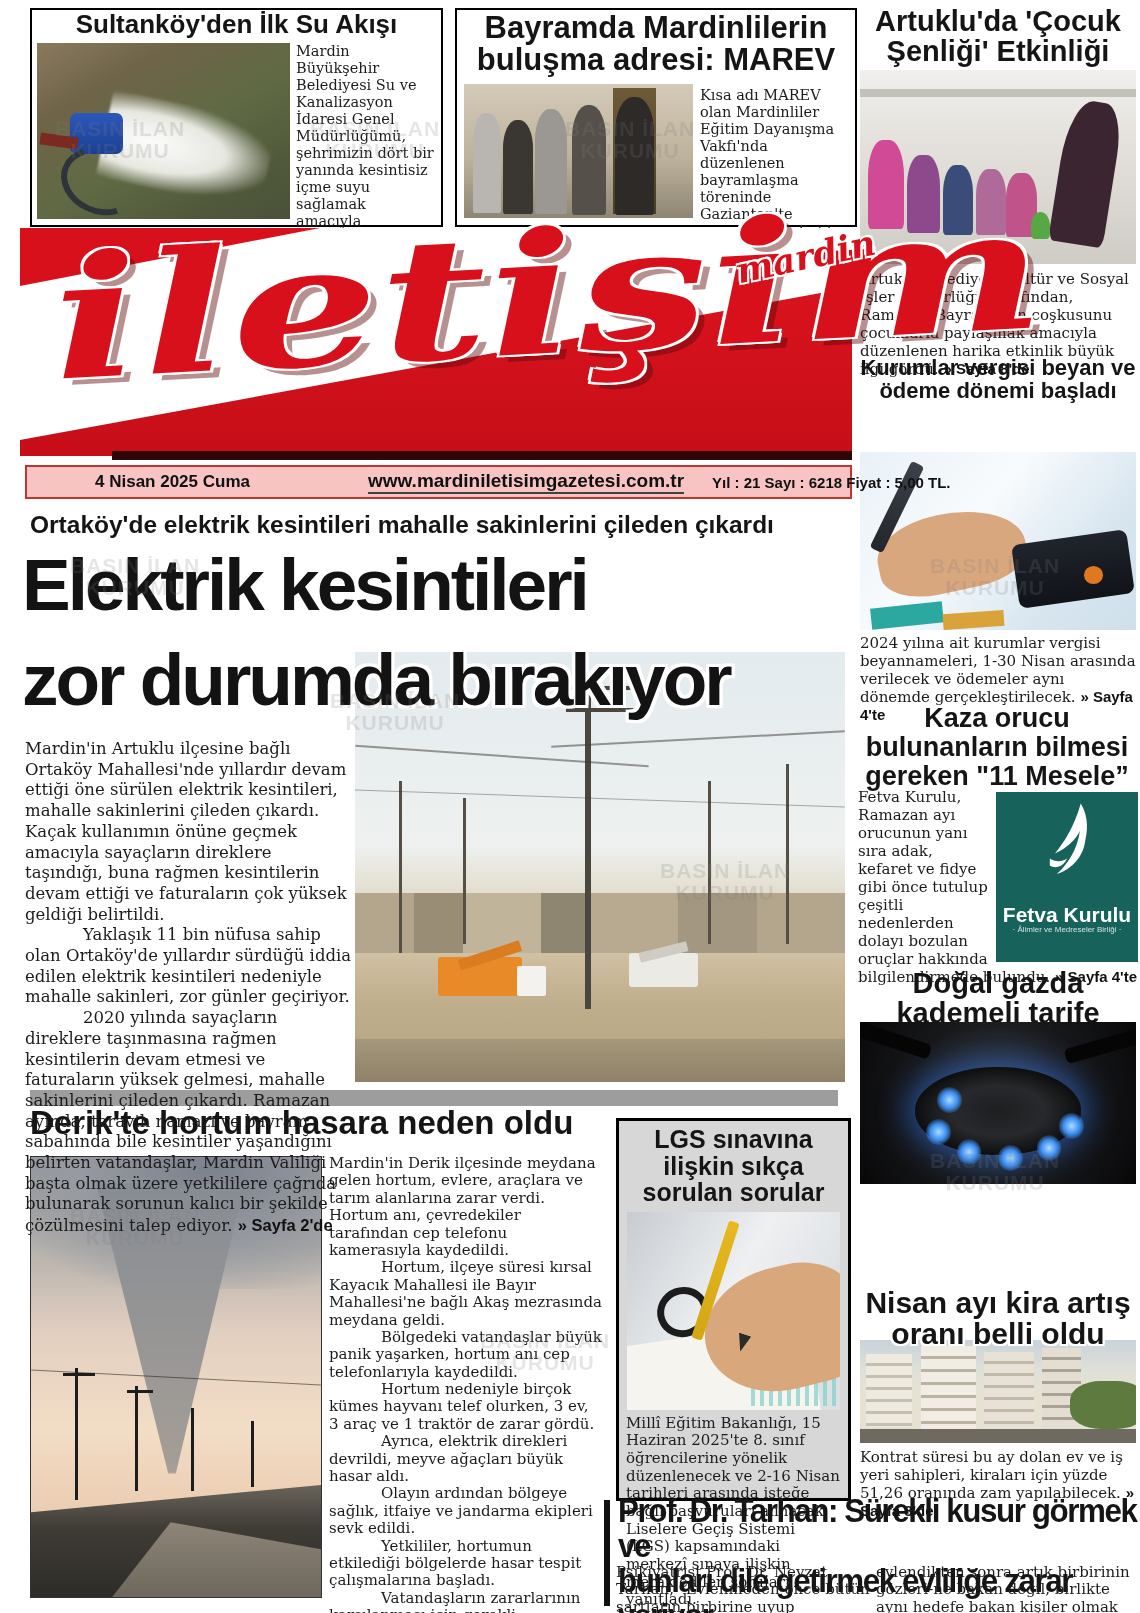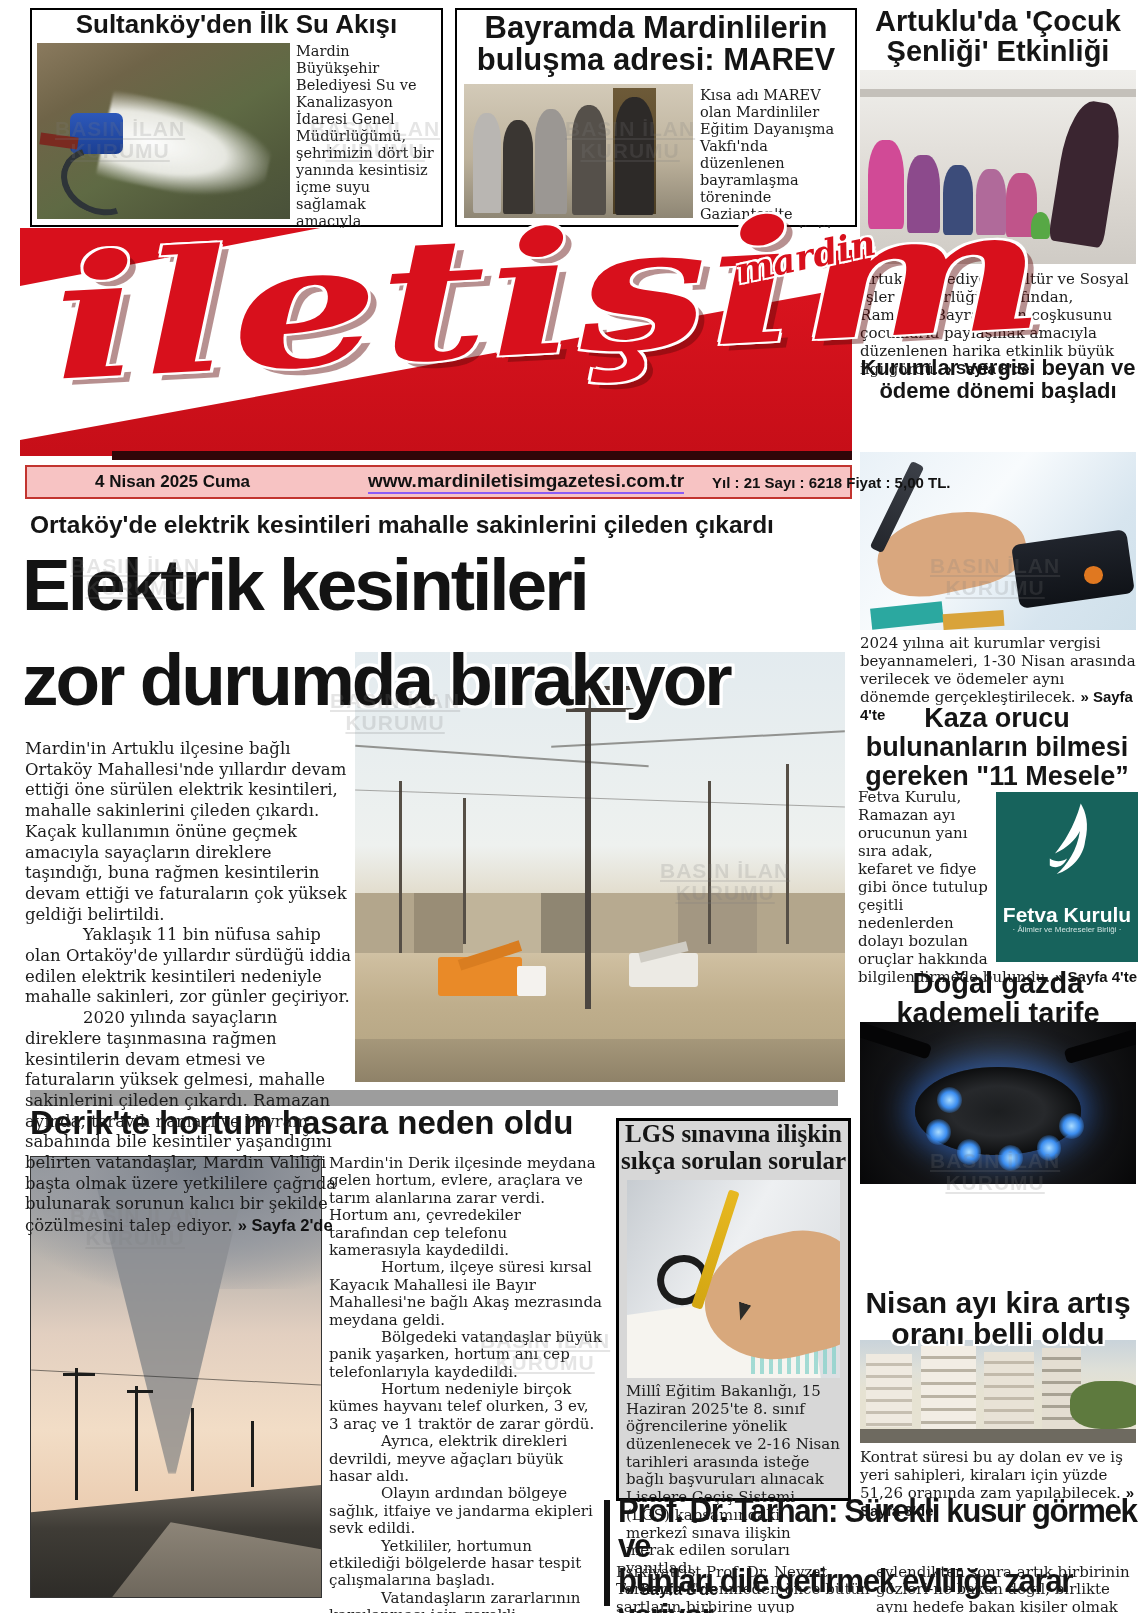--- a/index.html
+++ b/index.html
@@ -2,21 +2,21 @@
 <html><head>
 <meta charset="utf-8">
 <style>
   html,body{margin:0;padding:0;background:#888;}
   .page{position:relative;width:1140px;height:1613px;background:#fff;margin:0 auto;overflow:hidden;
         font-family:"Liberation Sans",sans-serif;color:#111;}
   .abs{position:absolute;}
   
   .wm{position:absolute;z-index:60;pointer-events:none;text-align:center;
       font:bold 21px/1.05 "Liberation Sans",sans-serif;letter-spacing:1px;
-      color:rgba(125,125,125,.20);text-decoration:underline;}
+      color:rgba(125,125,125,.20);}
   
   .headline{font-weight:bold;color:#151515;}
   .serif{font-family:"DejaVu Serif","Liberation Serif",serif;color:#1c1c1c;}
   .more{font-family:"Liberation Sans",sans-serif;font-weight:bold;color:#111;}
   .photo{position:absolute;overflow:hidden;background:#ccc;}
   .photo>div{position:absolute;}
   
   #story-a{left:30px;top:8px;width:409px;height:215px;border:2px solid #000;}
   #story-a .head{position:absolute;left:0;top:0;width:100%;text-align:center;font-size:26px;line-height:1.1;}
   #story-a .text{position:absolute;left:264px;top:33px;width:139px;font-size:14.5px;line-height:1.17;}
@@ -100,21 +100,21 @@
       font-size:168px;line-height:1;color:#d8101c;letter-spacing:1px;white-space:nowrap;
       transform:rotate(-3deg) scaleX(1.38);transform-origin:left top;
       text-shadow:-2px -2px 0 #fff,2px -2px 0 #fff,-2px 2px 0 #fff,2px 2px 0 #fff,6px 7px 0 rgba(96,8,8,.45);}
   #logo-region{left:735px;top:236px;z-index:5;font-family:"DejaVu Serif",serif;font-style:italic;font-weight:bold;
       font-size:35px;color:#d8101c;transform:rotate(-12deg);white-space:nowrap;
       text-shadow:-2px -2px 0 #fff,2px -2px 0 #fff,-2px 2px 0 #fff,2px 2px 0 #fff;}
   #mast-line{left:112px;top:451px;width:740px;height:9px;background:#2f0608;z-index:4;}
   #datebar{left:25px;top:465px;width:823px;height:30px;background:#f7c3c3;border:2px solid #c2342f;
       display:flex;align-items:center;z-index:5;}
   #datebar .d{font-weight:bold;font-size:17px;margin-left:68px;white-space:nowrap;}
-  #datebar .w{font-weight:bold;font-size:19px;margin-left:118px;border-bottom:2px solid #8b5cf6;white-space:nowrap;}
+  #datebar .w{font-weight:bold;font-size:19px;margin-left:118px;border-bottom:2px solid #404040;white-space:nowrap;}
   #datebar .i{font-weight:bold;font-size:15px;margin-left:28px;white-space:nowrap;}
   
   #kicker{left:30px;top:511px;font-weight:bold;font-size:24.5px;z-index:3;}
   #main-head{left:22px;top:538px;width:835px;z-index:3;font-weight:bold;font-size:73px;line-height:1.30;
       letter-spacing:-3px;color:#131313;
       text-shadow:-3px -3px 0 #fff,3px -3px 0 #fff,-3px 3px 0 #fff,3px 3px 0 #fff,0 -3px 0 #fff,0 3px 0 #fff,-3px 0 0 #fff,3px 0 0 #fff;}
   #ph-electric{left:355px;top:652px;width:490px;height:430px;z-index:1;
       background:linear-gradient(#e3ebef 0%,#eef1ef 45%,#ded6c2 60%,#cdbd9e 72%,#bfae8c 82%,#b1a280 100%);}
   #ph-electric .bldgs{left:0;top:56%;width:100%;height:14%;
       background:linear-gradient(90deg,#b3a68c 0 12%,#998d76 12% 22%,#c0b49a 22% 38%,#8f8672 38% 48%,#b7aa90 48% 66%,#a39782 66% 82%,#b3a68c 82% 100%);}
@@ -155,21 +155,21 @@
   #ph-tornado .p2{left:36%;top:52%;width:3px;height:24%;background:#1d1d1b;}
   #ph-tornado .p3{left:55%;top:57%;width:3px;height:19%;background:#1d1d1b;}
   #ph-tornado .p4{left:76%;top:60%;width:3px;height:15%;background:#1d1d1b;}
   #ph-tornado .c1{left:11%;top:49%;width:11%;height:3px;background:#1d1d1b;}
   #ph-tornado .c2{left:33%;top:53%;width:9%;height:3px;background:#1d1d1b;}
   #ph-tornado .wz{left:0;top:50%;width:100%;height:1px;background:rgba(30,30,28,.55);transform:rotate(3deg);}
   #derik-text{left:329px;top:1155px;width:273px;font-size:15px;line-height:1.16;}
   #derik-text p{margin:0;}
   #derik-text p + p{text-indent:52px;}
   #lgs{left:616px;top:1118px;width:229px;height:377px;border:3px solid #000;background:#d7d7d7;}
-  #lgs .head{text-align:center;font-weight:bold;font-size:25px;line-height:1.06;font-family:Liberation Serif, serif;}
+  #lgs .head{text-align:center;font-weight:bold;font-size:25px;line-height:1.06;padding-top:5px;}
   #ph-lgs{position:relative;margin:6px auto 5px;width:213px;height:198px;
       background:linear-gradient(120deg,#c7ccd1 0%,#eef0f2 45%,#dde0e3 80%);}
   #ph-lgs .paper{left:-6%;bottom:-10%;width:95%;height:48%;background:#f6f4ef;transform:rotate(-8deg);}
   #ph-lgs .pencil{left:39%;top:4%;width:5%;height:62%;background:linear-gradient(#e7b821,#d3a612);transform:rotate(18deg);border-radius:3px;}
   #ph-lgs .tip{left:51%;top:62%;width:6%;height:9%;background:#2b2b28;clip-path:polygon(0 0,100% 0,55% 100%);transform:rotate(18deg);}
   #ph-lgs .hand{right:-10%;top:28%;width:74%;height:62%;background:#d8a87c;border-radius:50% 40% 30% 50%;transform:rotate(-14deg);}
   #ph-lgs .band{left:14%;top:38%;width:18%;height:18%;border:7px solid #1c1c1c;border-radius:50%;transform:rotate(-20deg);background:transparent;}
   #ph-lgs .dots{right:2%;bottom:2%;width:40%;height:14%;
       background:repeating-linear-gradient(90deg,#7fd0c8 0 4px,transparent 4px 9px);opacity:.7;}
   #lgs .text{padding:0 7px;font-size:15px;line-height:1.18;}

